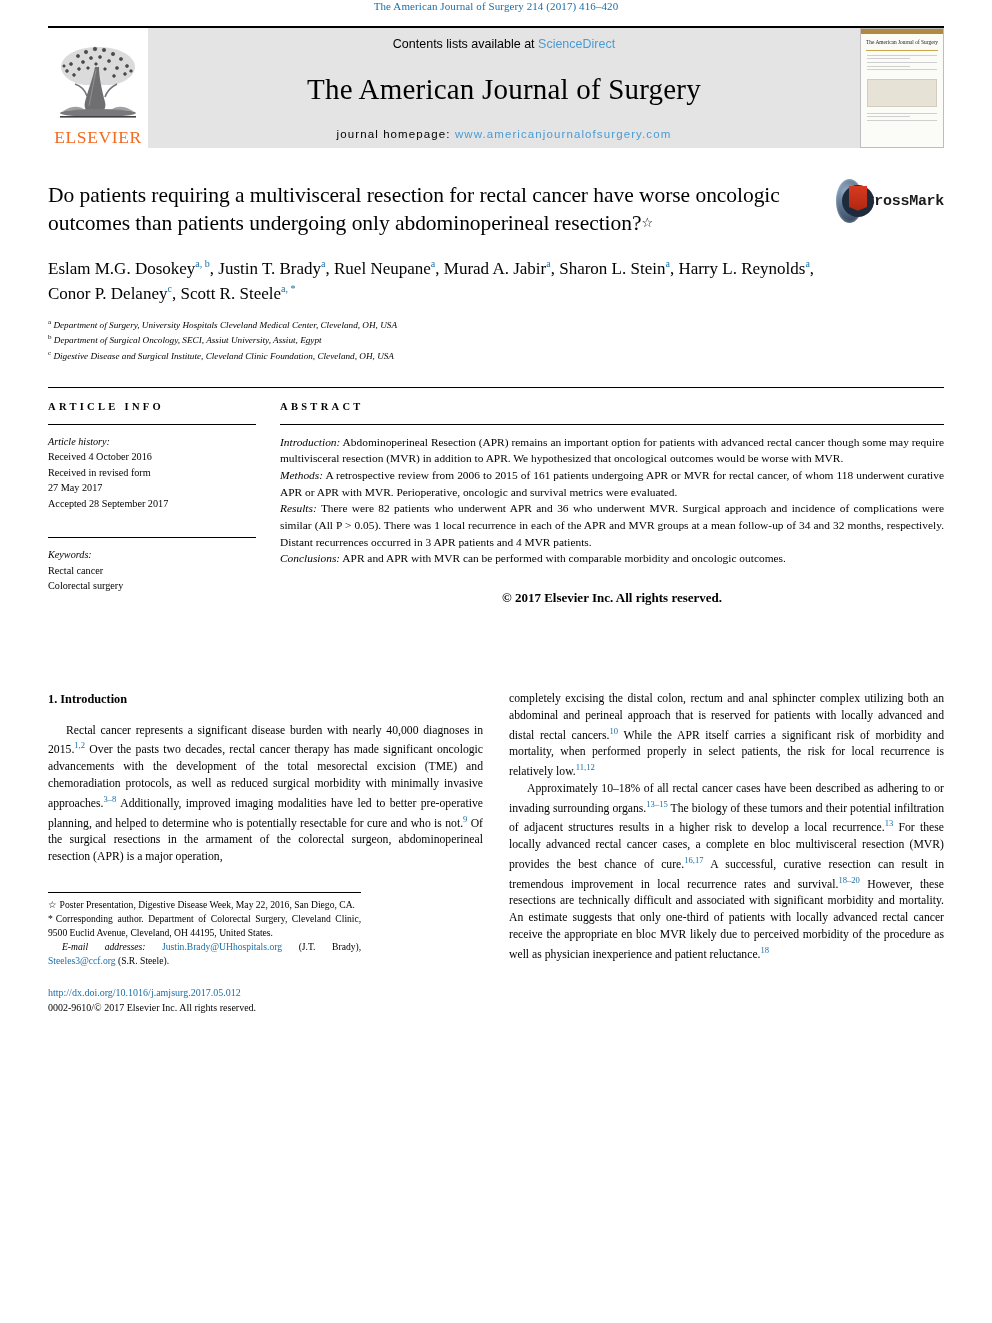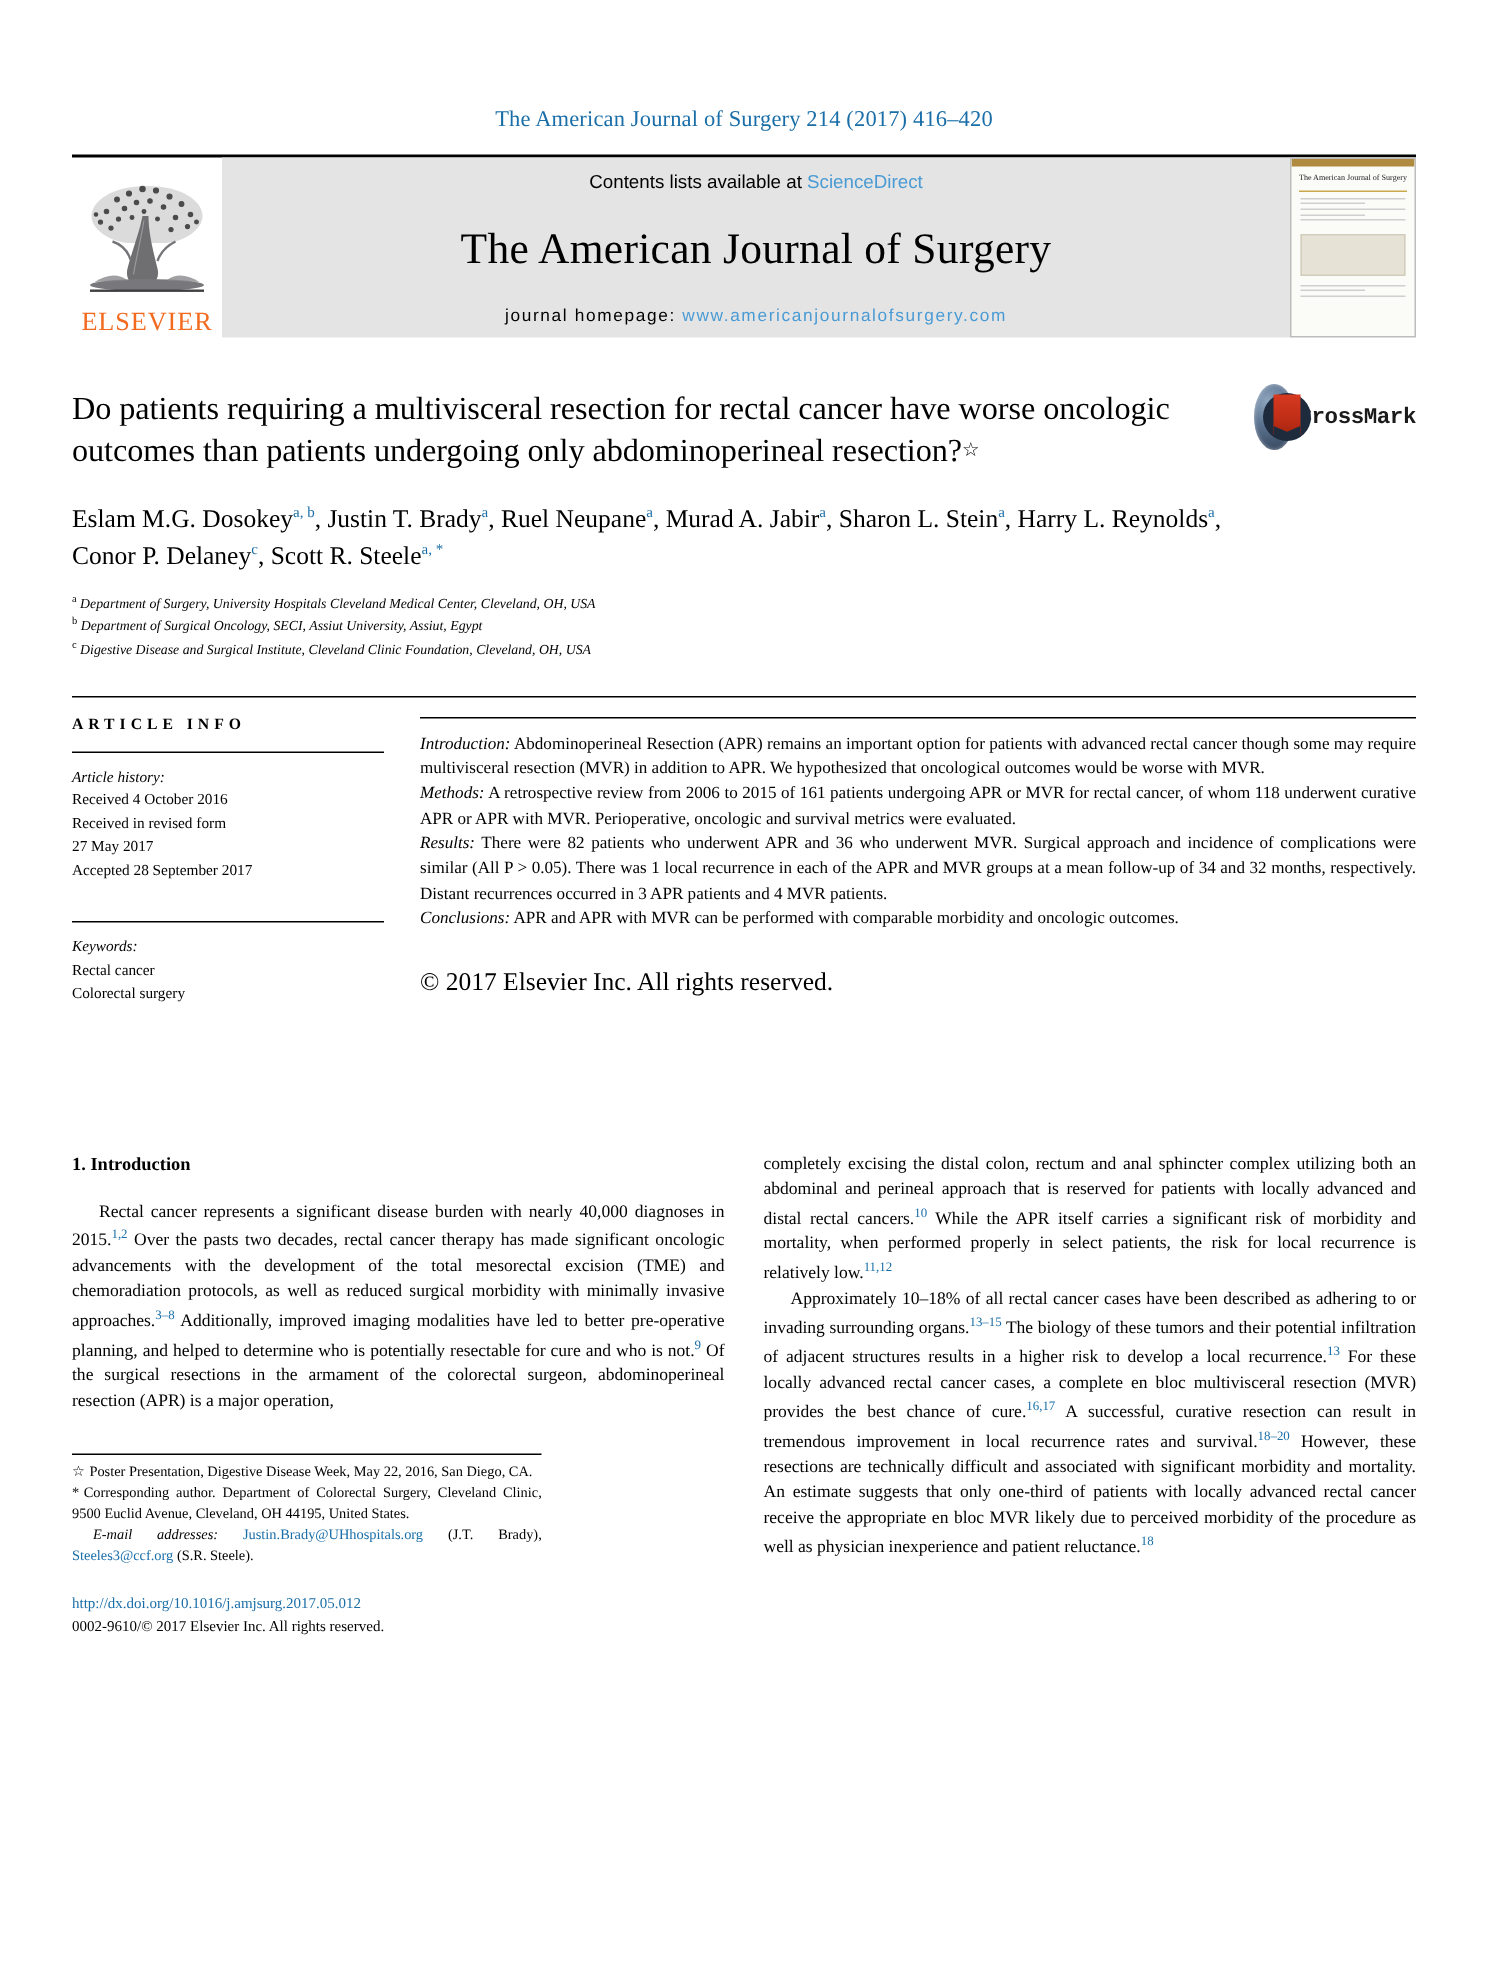--- a/index.html
+++ b/index.html
@@ -9,24 +9,23 @@
     background: #ffffff;
     font-family: "Liberation Serif", serif;
     color: #000000;
     overflow: hidden;
   }
   .page { position: relative; width: 992px; height: 1323px; padding: 0; }
 
   
   .running-head {
     text-align: center;
-    font-size: 15px;
+    font-size: 11px;
     color: #1a6ea8;
     font-family: "Liberation Serif", serif;
-    padding-top: 72px;
     letter-spacing: 0.1px;
   }
 
   
   .masthead {
     margin: 14px 48px 0 48px;
     border-top: 2.5px solid #000;
     display: flex;
     align-items: stretch;
     height: 122px;
@@ -182,21 +181,21 @@
     letter-spacing: 3.3px;
     margin-bottom: 12px;
   }
   .hr-thin { border-top: 0.8px solid #000; margin-bottom: 9px; }
   .info-group { font-size: 10.2px; line-height: 1.52; }
   .info-group .lead { font-style: italic; }
   .info-spacer { height: 26px; }
   .abstract-body { font-size: 11.4px; line-height: 1.46; text-align: justify; }
   .abstract-body p { margin: 0; }
   .abstract-body .lead { font-style: italic; }
-  .copyright { text-align: left; font-size: 17px; margin-top: 22px; }
+  .copyright { text-align: center; font-size: 13px; margin-top: 22px; font-weight: bold; }
 
   
   .body-cols {
     margin: 44px 48px 0 48px;
     display: flex;
     gap: 26px;
   }
   .bcol { flex: 1 1 0; font-size: 11.7px; line-height: 1.44; text-align: justify; }
   .bcol h2 {
     font-size: 12.3px;
@@ -352,20 +351,21 @@
       <div class="info-spacer"></div>
       <div class="hr-thin"></div>
       <div class="info-group">
         <div class="lead">Keywords:</div>
         <div>Rectal cancer</div>
         <div>Colorectal surgery</div>
       </div>
     </div>
 
     <div class="col-abstract">
+      <div class="sect-head">ABSTRACT</div>
       <div class="hr-thin"></div>
       <div class="abstract-body">
         <p><span class="lead">Introduction:</span><span> Abdominoperineal Resection (APR) remains an important option for patients with advanced rectal cancer though some may require multivisceral resection (MVR) in addition to APR. We hypothesized that oncological outcomes would be worse with MVR.</span></p>
         <p><span class="lead">Methods:</span><span> A retrospective review from 2006 to 2015 of 161 patients undergoing APR or MVR for rectal cancer, of whom 118 underwent curative APR or APR with MVR. Perioperative, oncologic and survival metrics were evaluated.</span></p>
         <p><span class="lead">Results:</span><span> There were 82 patients who underwent APR and 36 who underwent MVR. Surgical approach and incidence of complications were similar (All P &gt; 0.05). There was 1 local recurrence in each of the APR and MVR groups at a mean follow-up of 34 and 32 months, respectively. Distant recurrences occurred in 3 APR patients and 4 MVR patients.</span></p>
         <p><span class="lead">Conclusions:</span><span> APR and APR with MVR can be performed with comparable morbidity and oncologic outcomes.</span></p>
         <div class="copyright">© 2017 Elsevier Inc. All rights reserved.</div>
       </div>
     </div>
   </div>

